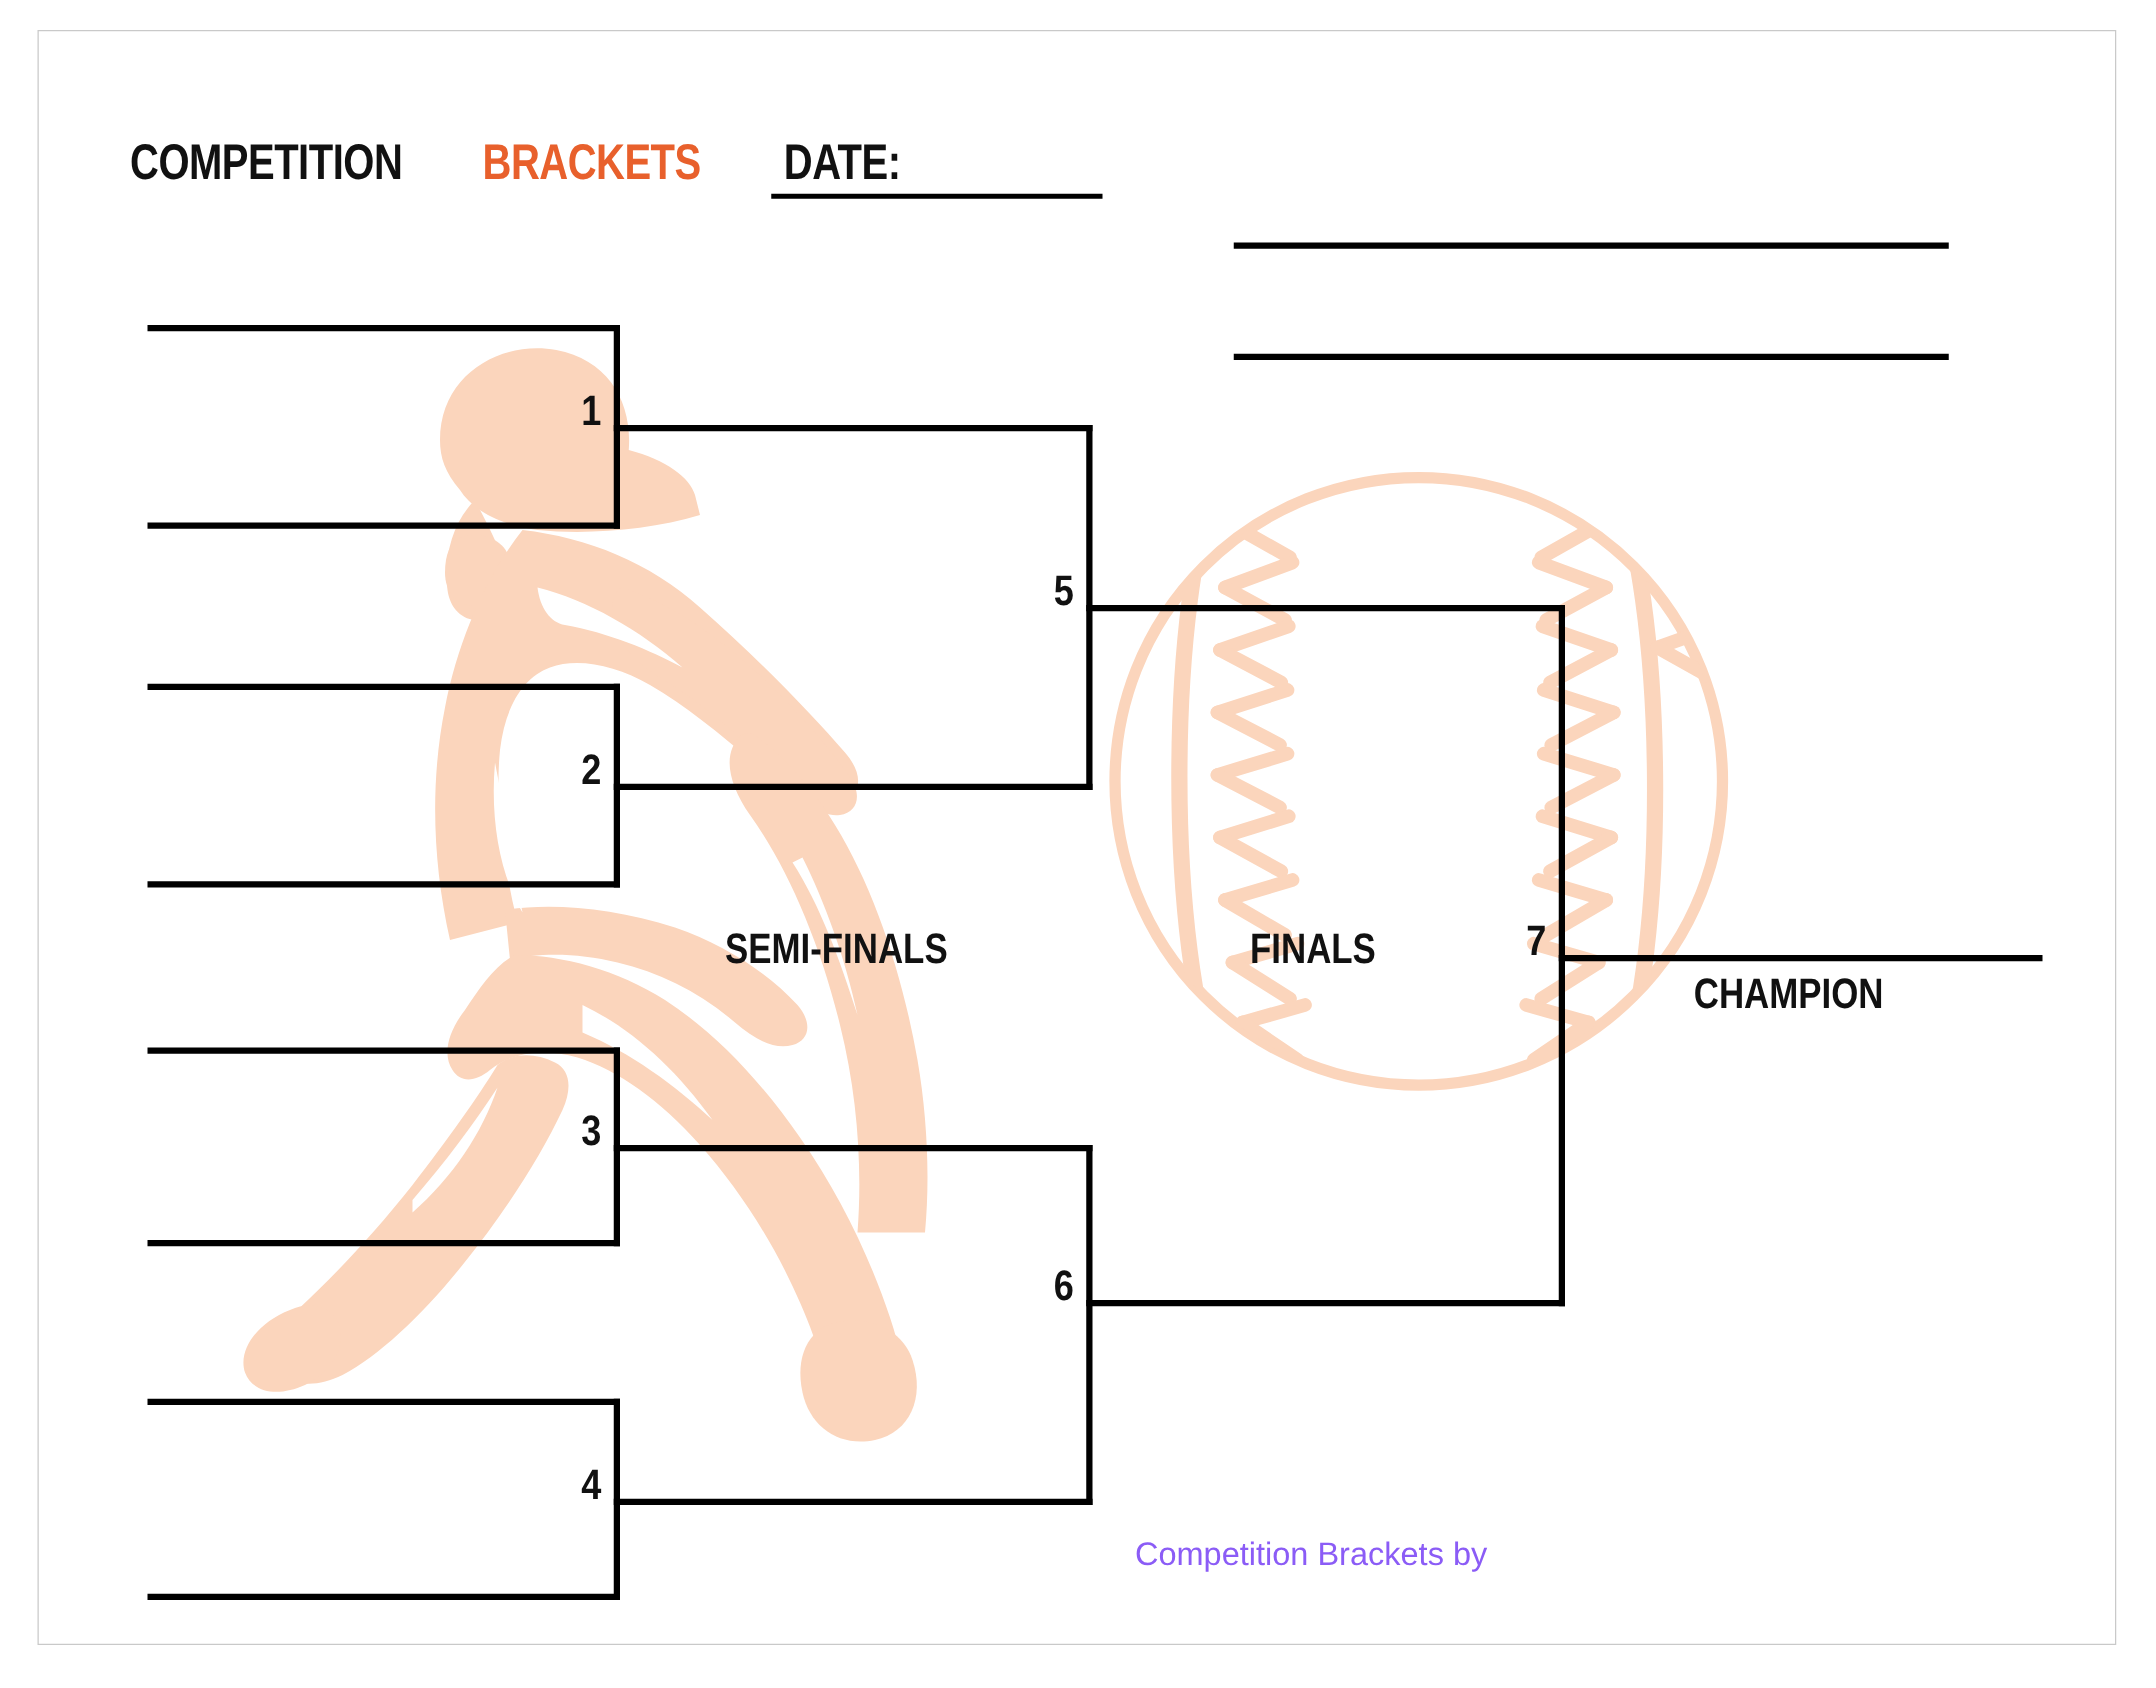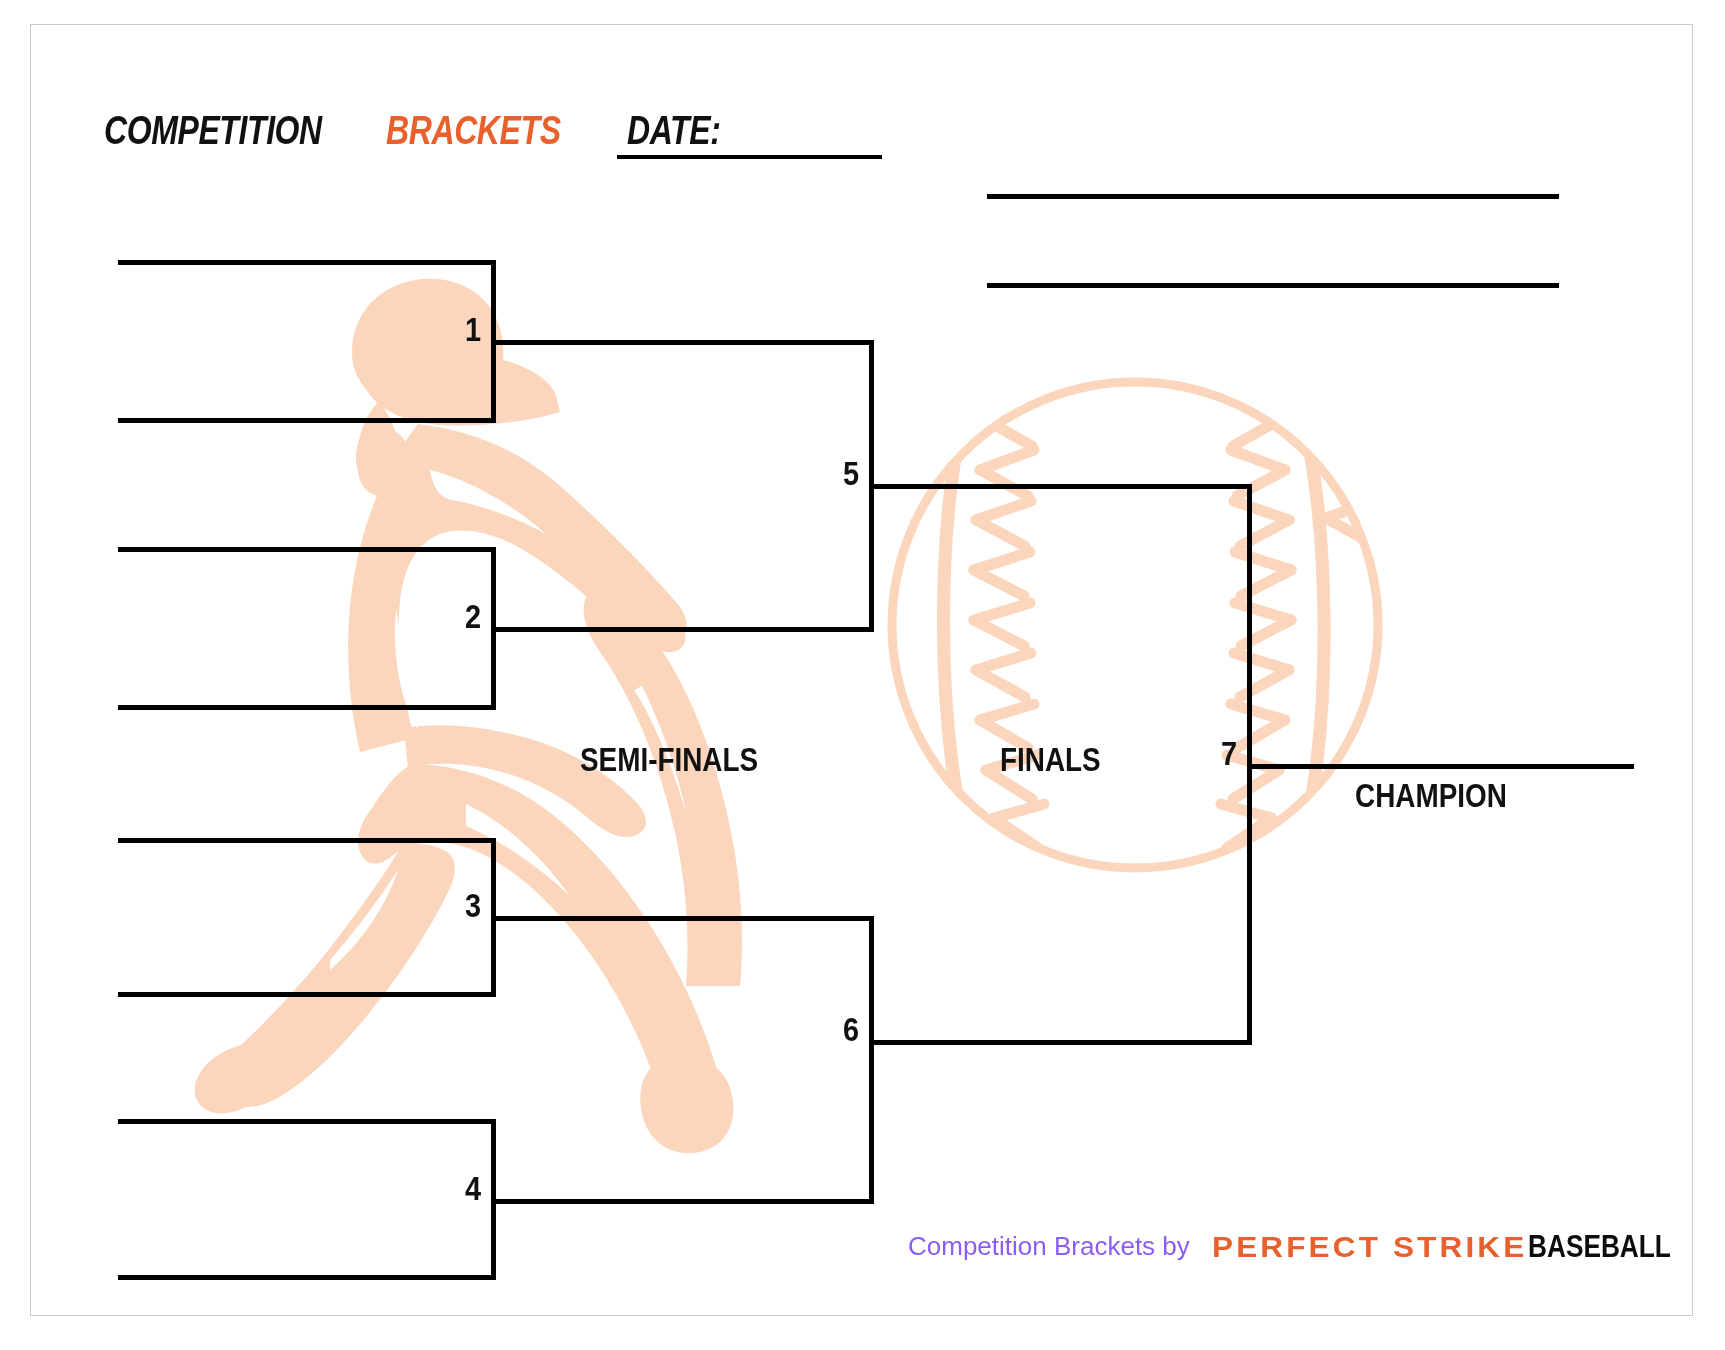--- a/index.html
+++ b/index.html
@@ -42,21 +42,20 @@
   .watermark svg { display:block; }
 
   
   .header {
     position: absolute;
     left: 104px;
     top: 108px;
     display: flex;
     align-items: center;
     white-space: nowrap;
-    font-style: italic;
   }
   .title-word {
     font-family: "Liberation Sans", sans-serif;
     font-weight: bold;
     font-size: 40px;
     letter-spacing: -0.5px;
     transform: scaleX(0.80);
     transform-origin: left center;
     color: #111111;
   }
@@ -348,19 +347,15 @@
   <div class="bnum" style="left:819px; top:454px;">5</div>
   <div class="bnum" style="left:819px; top:1010px;">6</div>
   <div class="bnum" style="left:1197px; top:734px;">7</div>
 
   <div class="round-label" style="left:580px; top:740px;">SEMI-FINALS</div>
   <div class="round-label" style="left:1000px; top:740px;">FINALS</div>
   <div class="round-label" style="left:1355px; top:776px;">CHAMPION</div>
 
   <div class="footer">
     <span class="footer-text">Competition Brackets by</span>
-    <span class="brand-mark">
-      <span class="brand-logo">PERFECT STRIKE</span>
-      <span class="brand-sport">BASEBALL</span>
-    </span>
   </div>
 
 </div>
 
 </body></html>

